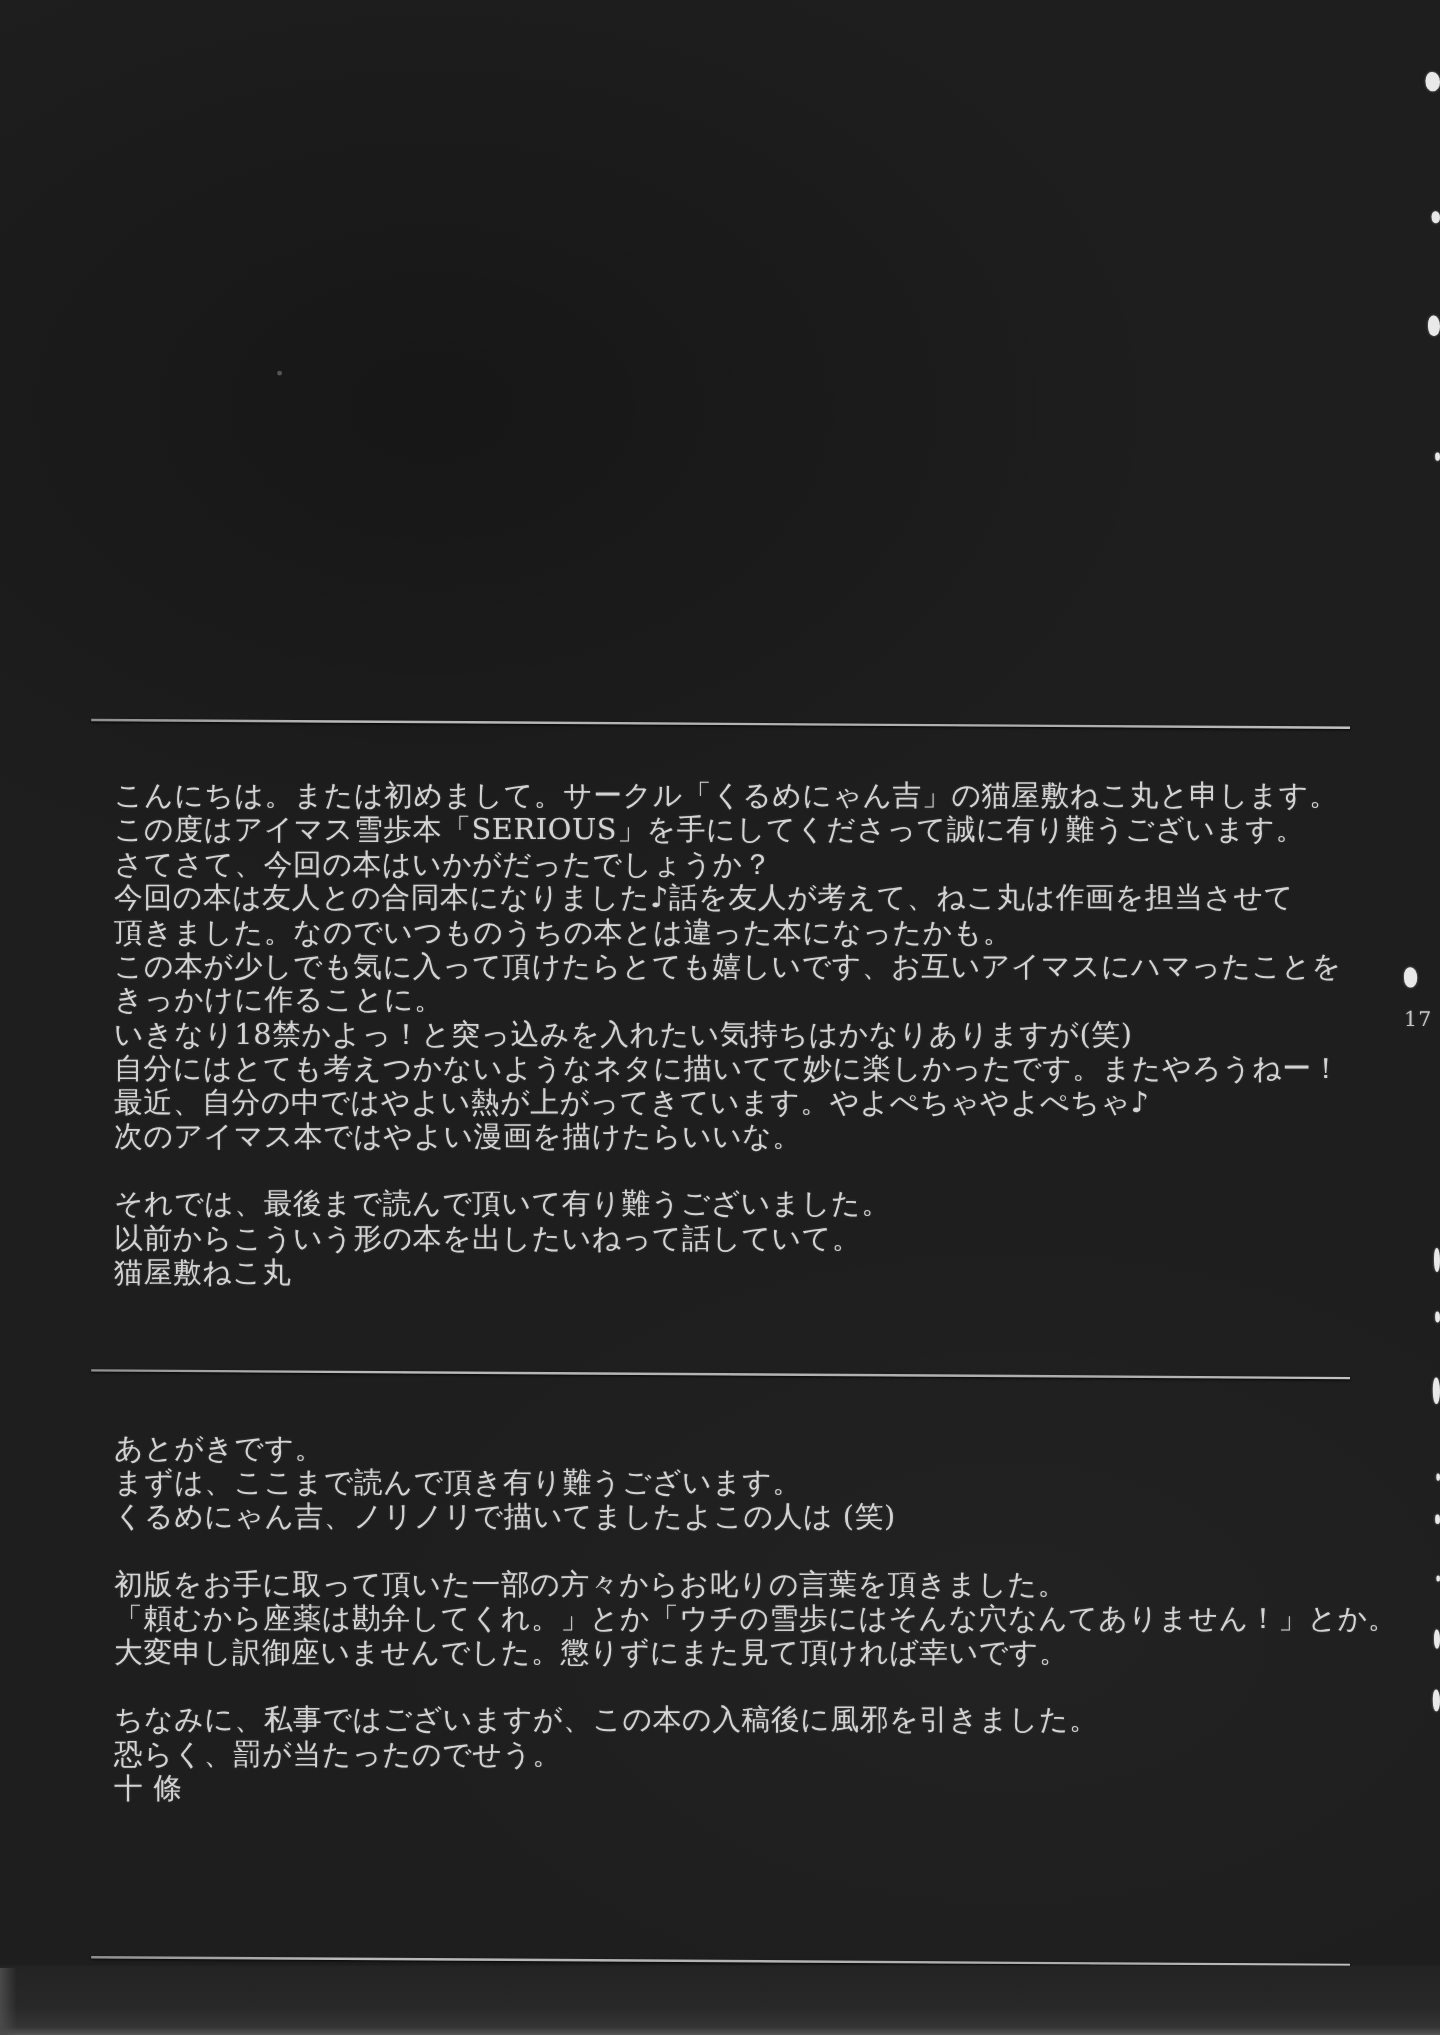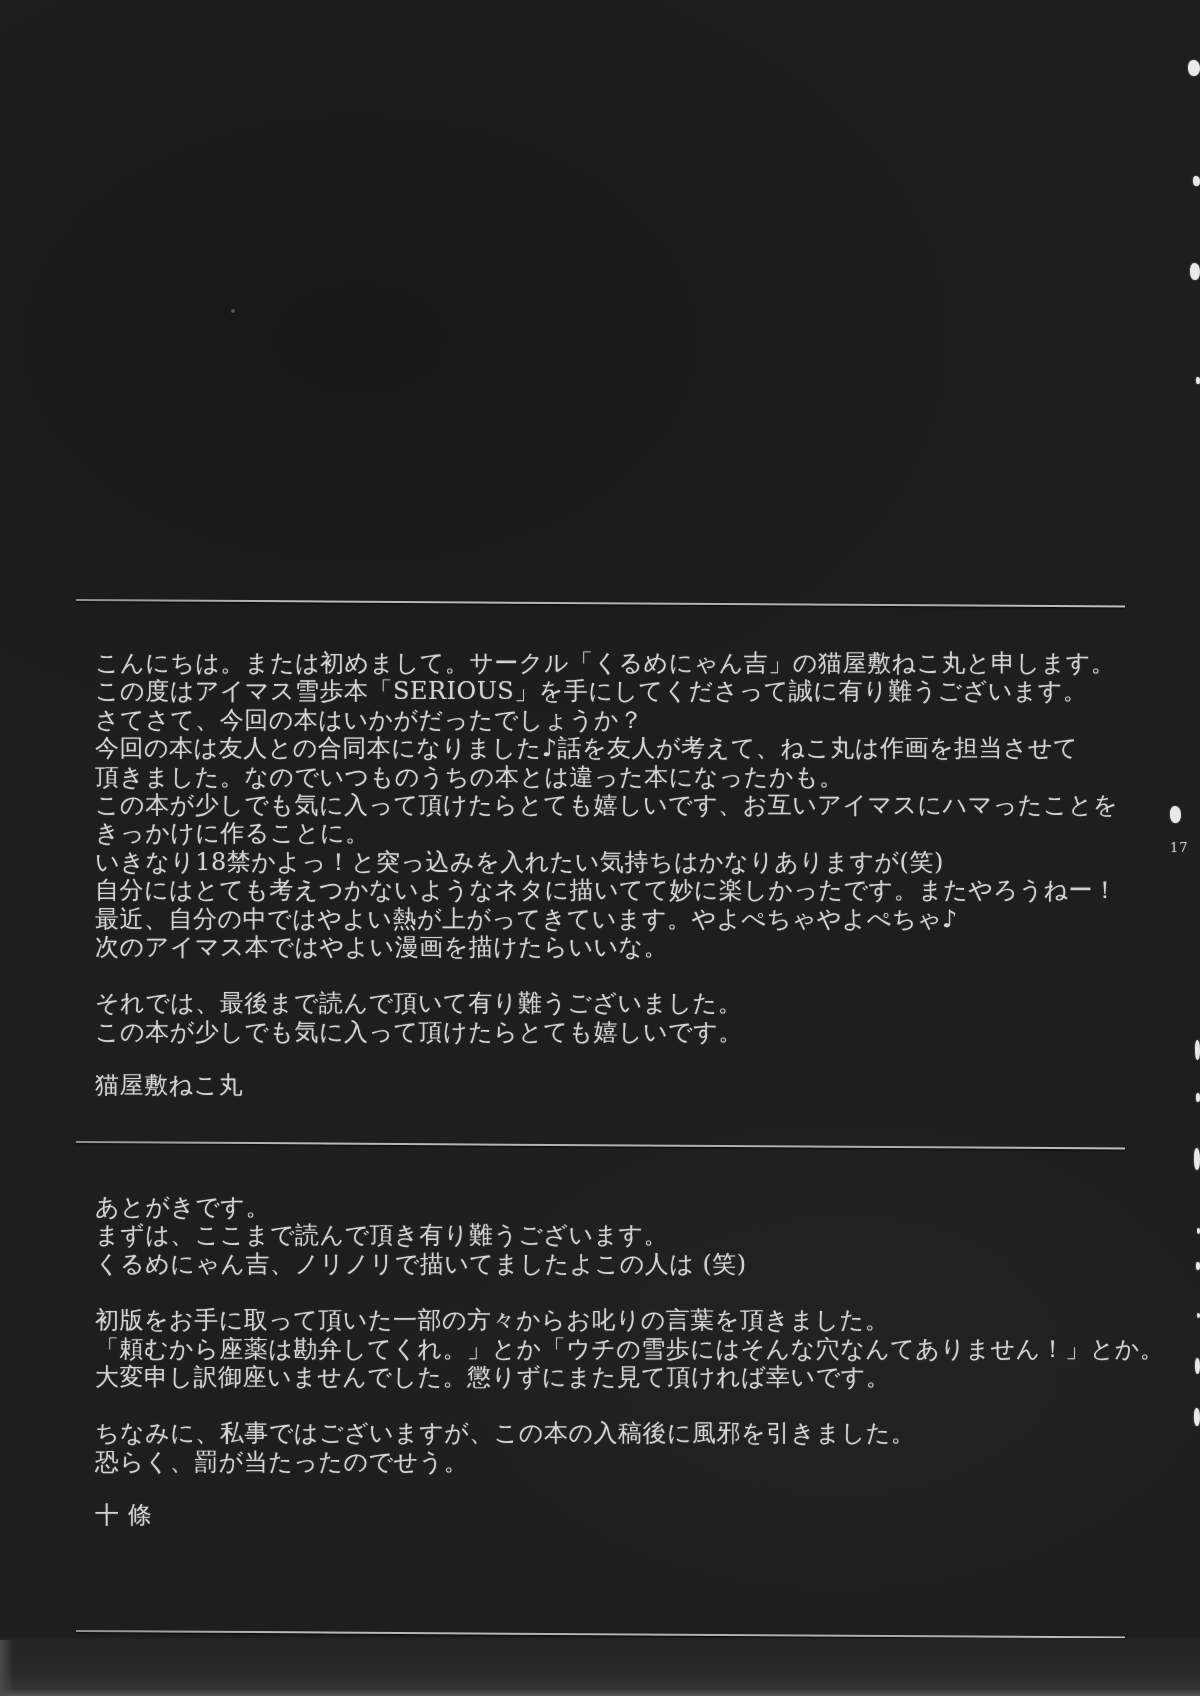--- a/index.html
+++ b/index.html
@@ -21,25 +21,25 @@
   }
   .text-block{
     position:absolute;left:95px;width:1010px;
     color:#d3d3d3;
     font-size:24px;line-height:28.4px;
     letter-spacing:0.5px;
     text-shadow:0 0 2px rgba(230,230,230,0.25);
   }
   .para{margin:0;}
   .para-gap{margin-top:28px;}
-  .signature{margin-top:25px;}
+  .signature{}
   .text-line{white-space:pre;}
   .page-number{
     position:absolute;left:1170px;top:840px;
-    color:#c6c6c6;font-size:13px;letter-spacing:1px;
+    color:#c6c6c6;font-size:17px;letter-spacing:1px;
     text-shadow:0 0 2px rgba(220,220,220,0.3);
   }
   .speck{position:absolute;background:#e9e9e9;border-radius:45% 55% 50% 50%;box-shadow:0 0 2px rgba(255,255,255,0.5);}
   .faint-dot{position:absolute;background:#555;border-radius:50%;}
   .bottom-band{
     position:absolute;left:0;top:1638px;width:1200px;height:58px;
     background:linear-gradient(to bottom,#232323,#282828 60%,#343434 88%,#565656 100%);
   }
   .bottom-left-edge{
     position:absolute;left:0;top:1640px;width:14px;height:56px;
@@ -64,21 +64,21 @@
         <div class="text-line">頂きました。なのでいつものうちの本とは違った本になったかも。</div>
         <div class="text-line">この本が少しでも気に入って頂けたらとても嬉しいです、お互いアイマスにハマったことを</div>
         <div class="text-line">きっかけに作ることに。</div>
         <div class="text-line">いきなり18禁かよっ！と突っ込みを入れたい気持ちはかなりありますが(笑)</div>
         <div class="text-line">自分にはとても考えつかないようなネタに描いてて妙に楽しかったです。またやろうねー！</div>
         <div class="text-line">最近、自分の中ではやよい熱が上がってきています。やよぺちゃやよぺちゃ♪</div>
         <div class="text-line">次のアイマス本ではやよい漫画を描けたらいいな。</div>
       </div>
     <div class="para para-gap">
         <div class="text-line">それでは、最後まで読んで頂いて有り難うございました。</div>
-        <div class="text-line">この本が少しでも気に入って頂けたらとても嬉しいです。</div>
+        <div class="text-line">以前からこういう形の本を出したいねって話していて。</div>
       </div>
     <div class="signature">猫屋敷ねこ丸</div>
   </section>
 
   <section class="text-block" style="top:1193px">
     <div class="para">
         <div class="text-line">あとがきです。</div>
         <div class="text-line">まずは、ここまで読んで頂き有り難うございます。</div>
         <div class="text-line">くるめにゃん吉、ノリノリで描いてましたよこの人は (笑)</div>
       </div>

